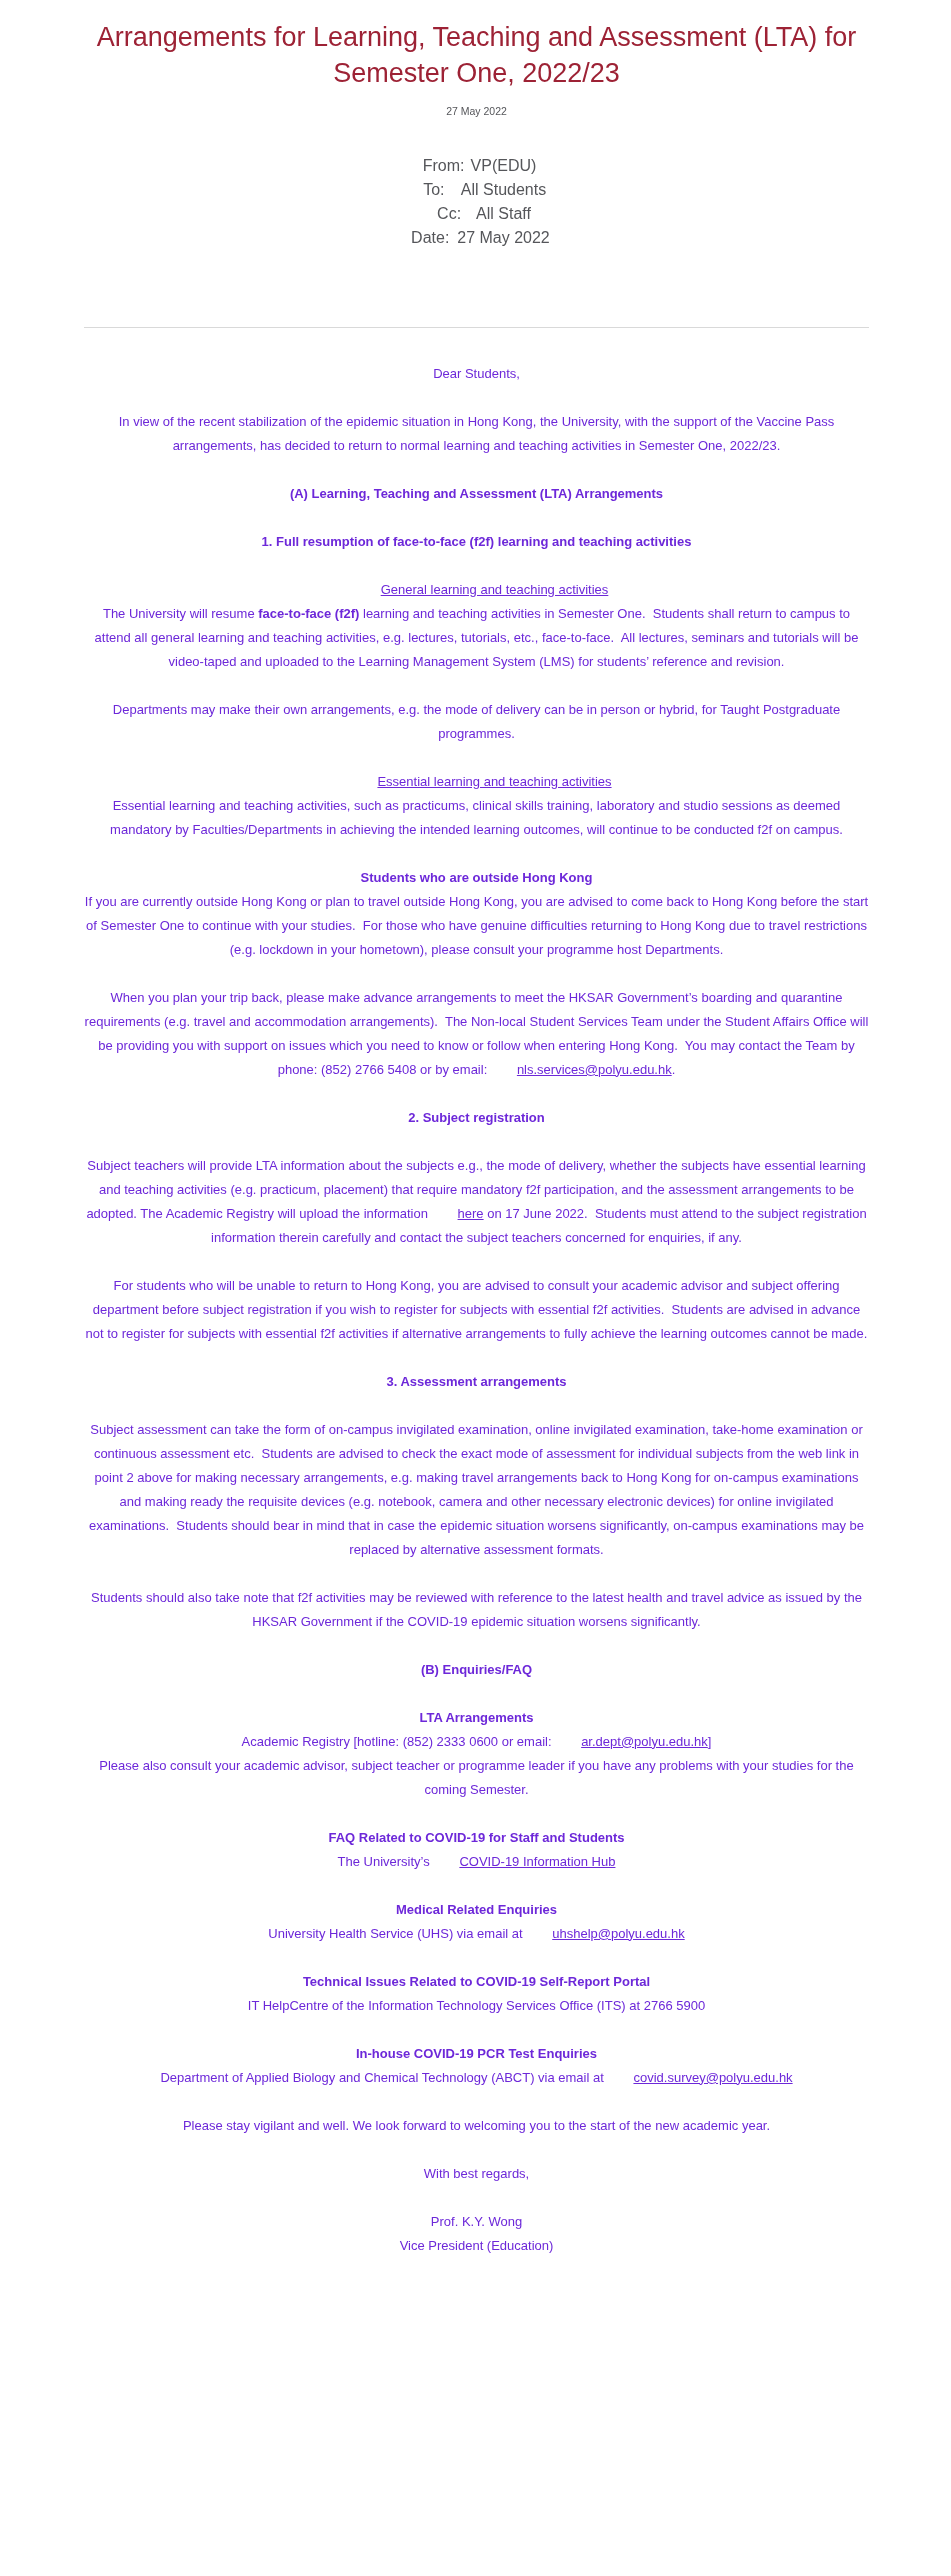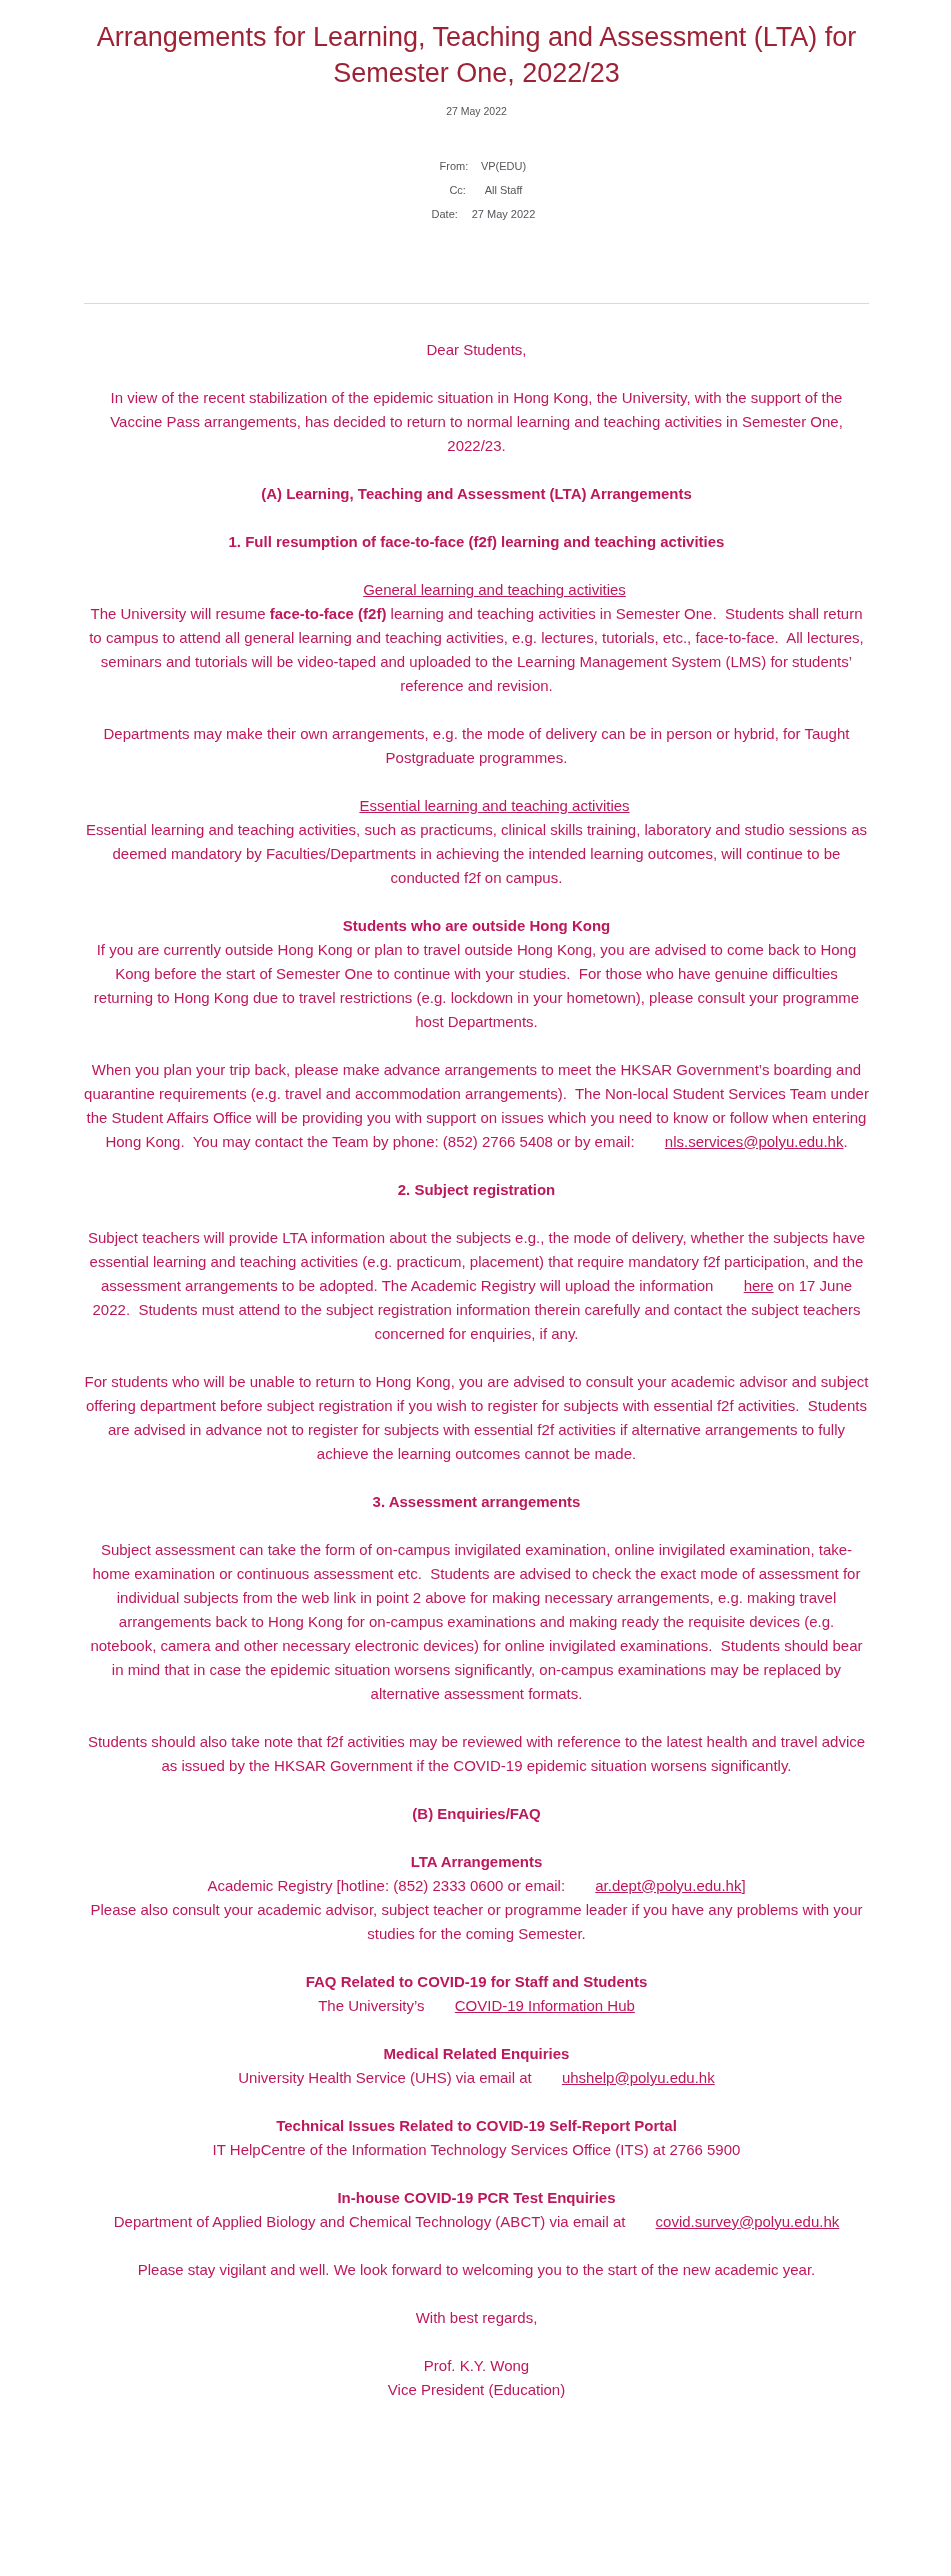--- a/index.html
+++ b/index.html
@@ -20,54 +20,55 @@
   }
   .date {
     margin-top: 11.3px;
     font-size: 10.5px;
     line-height: 16px;
     color: #55565a;
   }
 
   .memo-head {
     margin-top: 35px;
-    font-size: 11px;
+    font-size: 16px;
     line-height: 24px;
     color: #55565a;
   }
   .field-row { white-space: pre-wrap; }
   .field-label { display: inline-block; min-width: 54px; }
   .field-row.subject .field-label { min-width: 0; margin-right: 5.6px; }
 
   hr.divider {
     border: none;
     border-top: 0.8px solid #d9d9d9;
     margin: 77px 0 0 0;
   }
 
   .memo-body {
-    font-size: 15px;
+    font-size: 13px;
     line-height: 24px;
-    color: #be185d;
+    color: #6d28d9;
   }
   .para { margin: 24px 0 0 0; white-space: pre-wrap; }
   .memo-body .para:first-child { margin-top: 34px; }
   .para.gap { }
   .b { font-weight: 700; }
   .u { text-decoration: underline; margin-left: 36px; }
   a.link { color: inherit; text-decoration: underline; cursor: pointer; padding-left: 26px; }
 </style>
 </head>
 <body>
 
 <div class="page">
   <h1 class="title">Arrangements for Learning, Teaching and Assessment (LTA) for Semester One, 2022/23</h1>
   <div class="date">27 May 2022</div>
   <div class="memo-head" id="memo-head">
       <div class="field-row"><span class="field-label">From:</span><span class="field-value">VP(EDU)</span></div>
+      <div class="field-row"><span class="field-label">To:</span><span class="field-value">All Students</span></div>
       <div class="field-row"><span class="field-label">Cc:</span><span class="field-value">All Staff</span></div>
       <div class="field-row"><span class="field-label">Date:</span><span class="field-value">27 May 2022</span></div>
     </div>
   <hr class="divider">
   <div class="memo-body" id="memo-body">
       <p class="para"><span>Dear Students,</span></p>
       <p class="para"><span>In view of the recent stabilization of the epidemic situation in Hong Kong, the University, with the support of the Vaccine Pass arrangements, has decided to return to normal learning and teaching activities in Semester One, 2022/23.</span></p>
       <p class="para"><span class="b">(A) Learning, Teaching and Assessment (LTA) Arrangements</span></p>
       <p class="para"><span class="b">1. Full resumption of face-to-face (f2f) learning and teaching activities</span></p>
       <p class="para"><span class="u">General learning and teaching activities</span><br><span>The University will resume </span><span class="b">face-to-face (f2f)</span><span> learning and teaching activities in Semester One.  Students shall return to campus to attend all general learning and teaching activities, e.g. lectures, tutorials, etc., face-to-face.  All lectures, seminars and tutorials will be video-taped and uploaded to the Learning Management System (LMS) for students’ reference and revision.</span></p>

